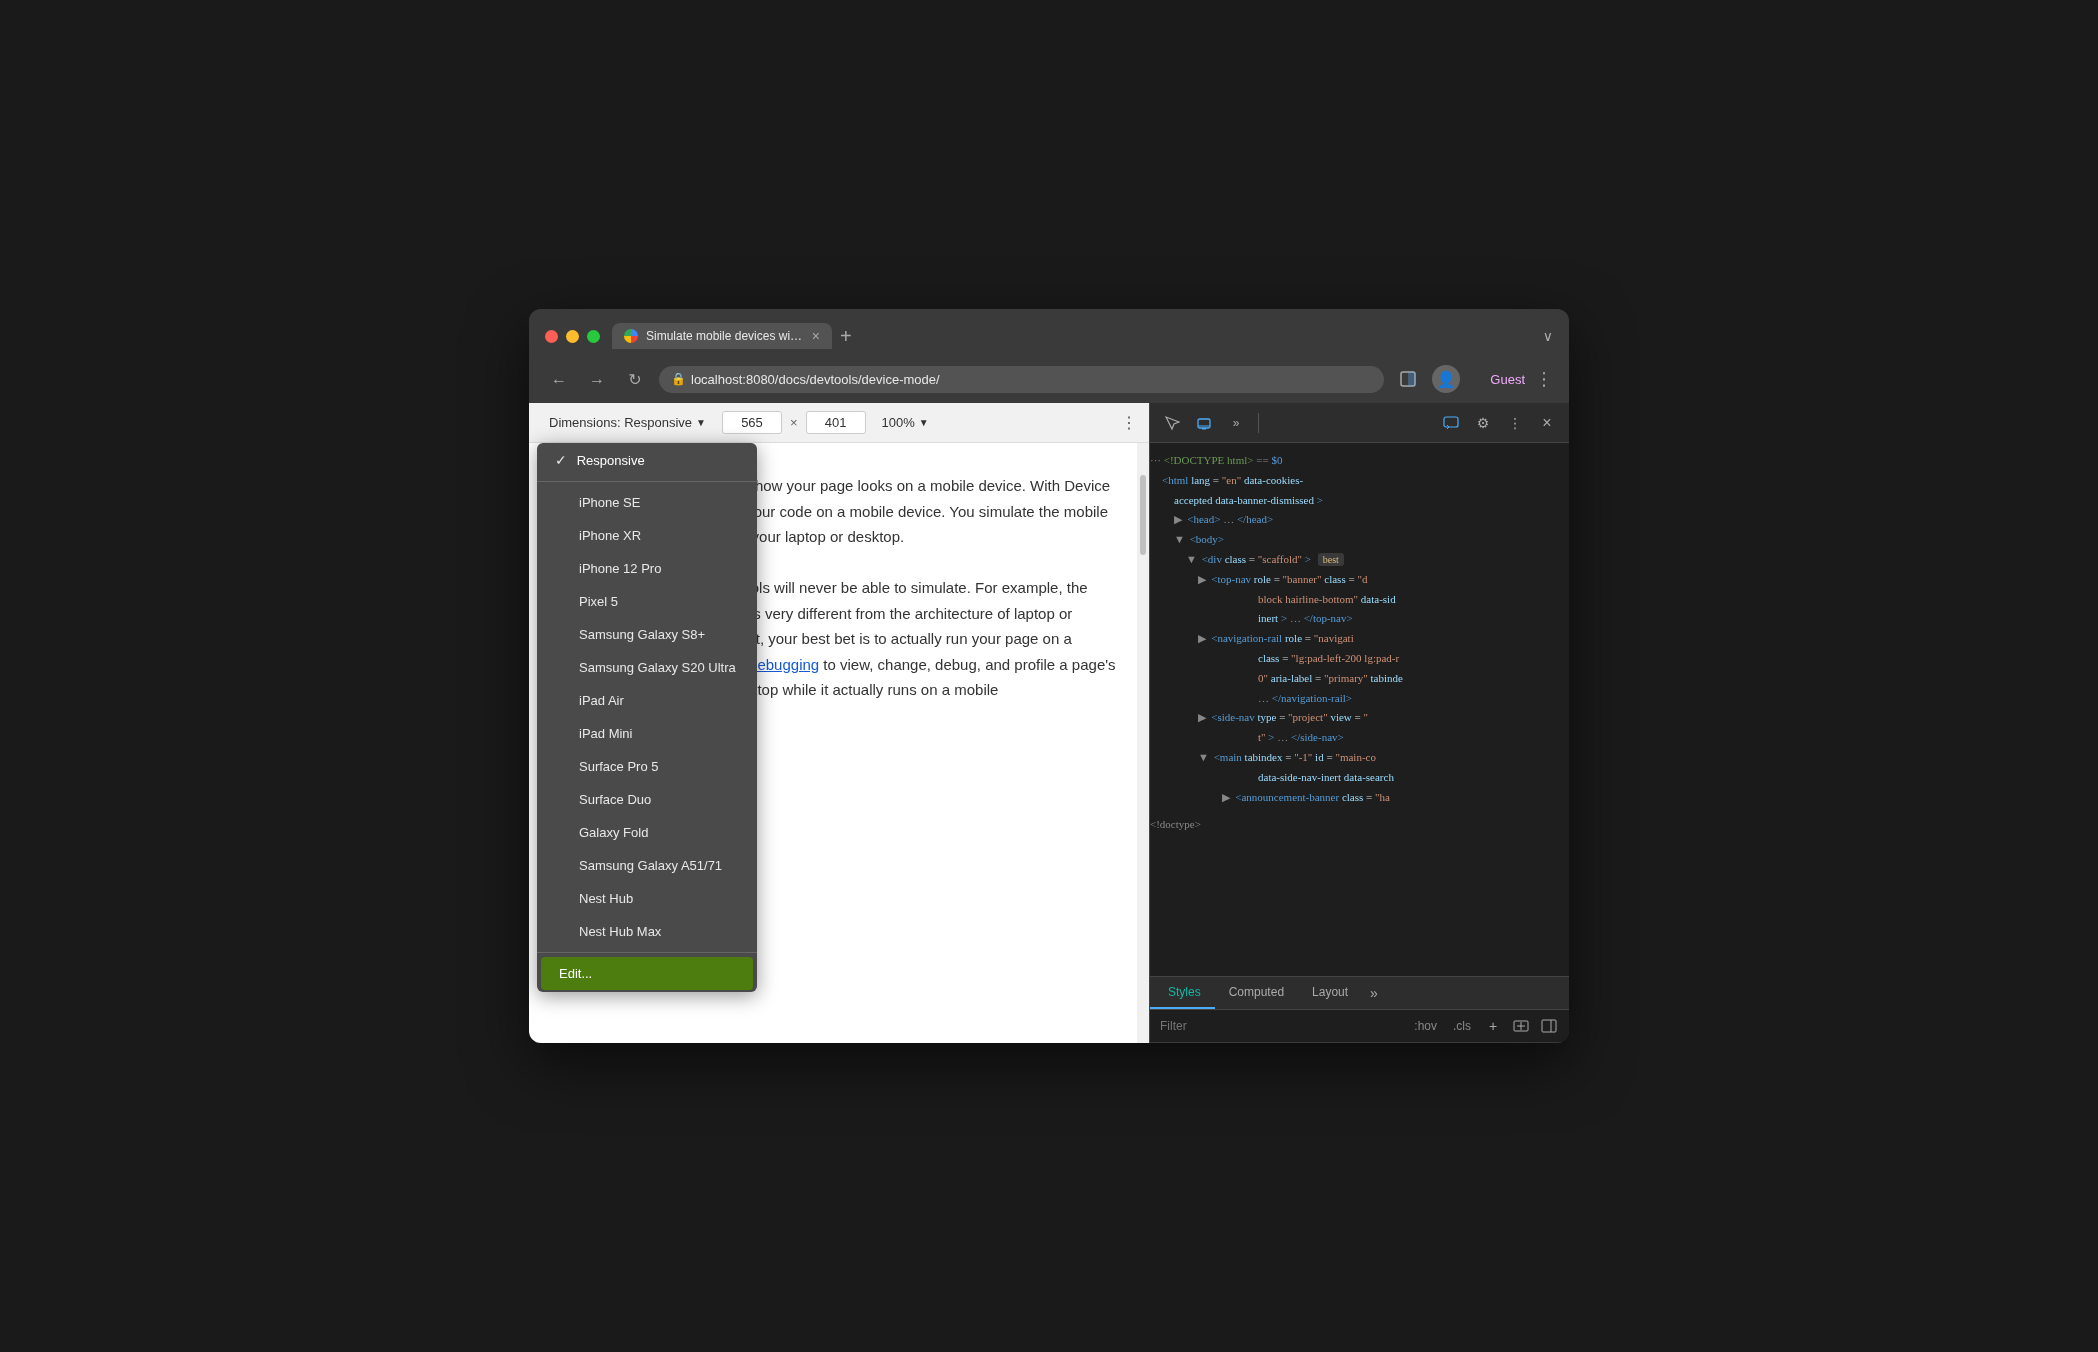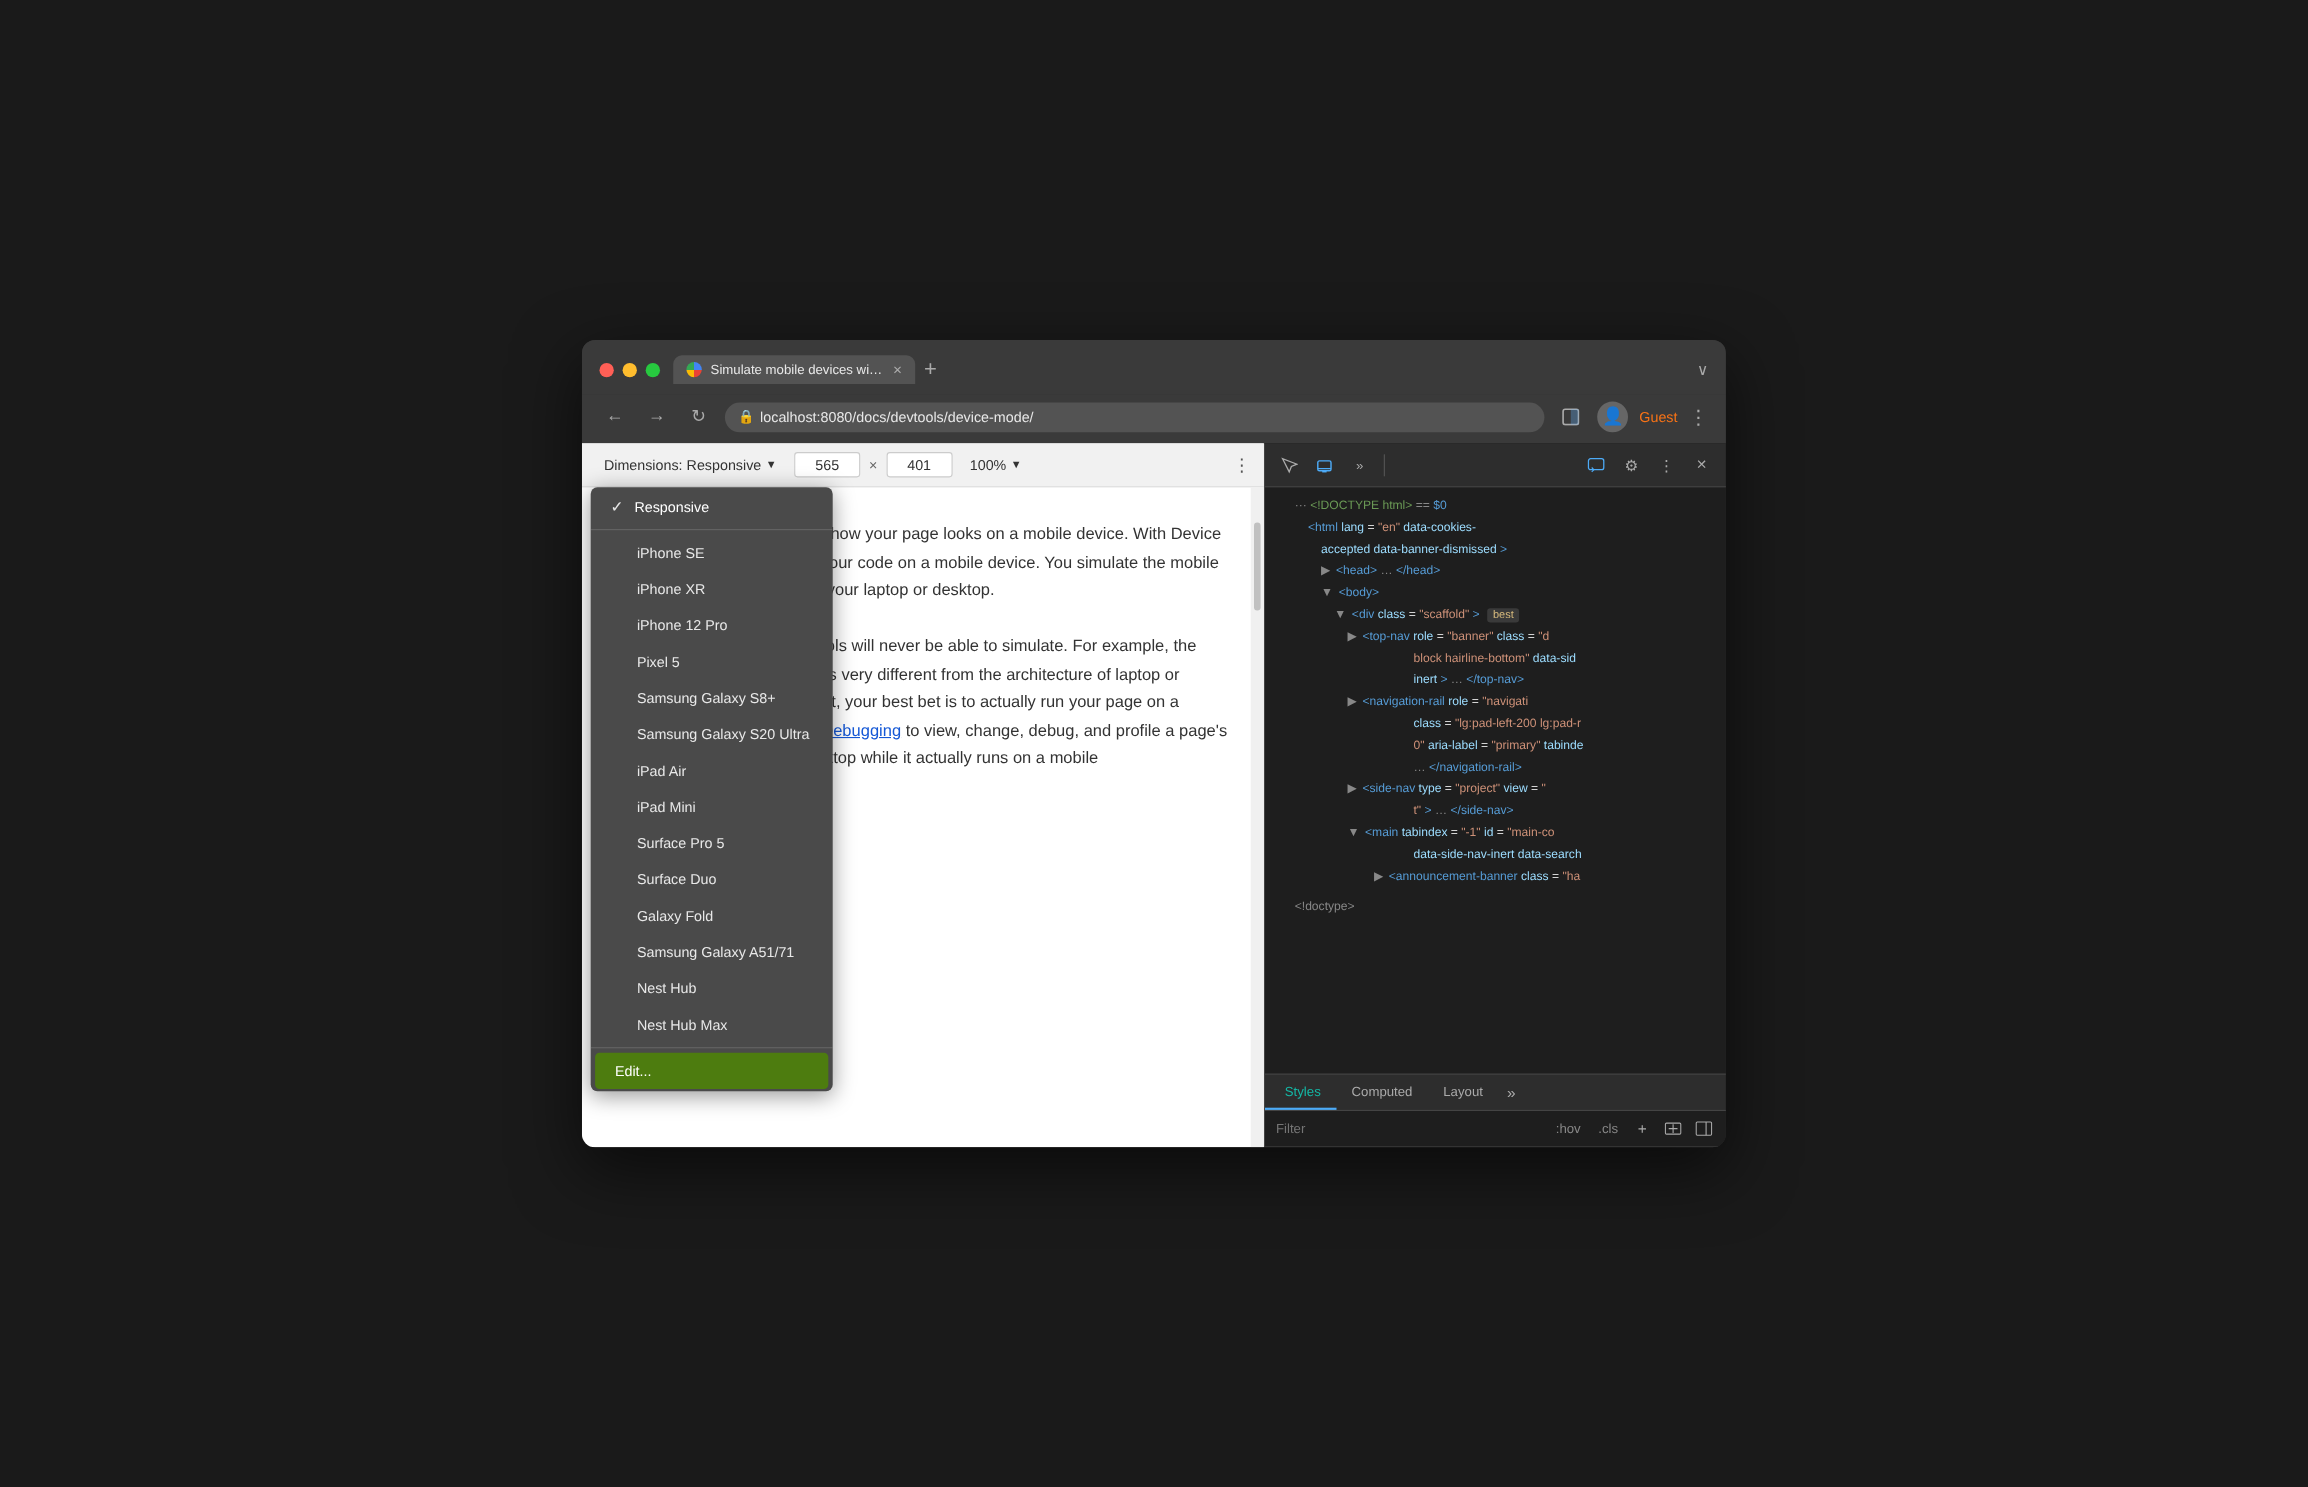--- a/index.html
+++ b/index.html
@@ -148,22 +148,23 @@
       color: #aaa;
       font-size: 16px;
       cursor: pointer;
       width: 28px;
       height: 28px;
       display: flex;
       align-items: center;
       justify-content: center;
     }
     .profile-name {
-      color: #f97316;
+      color: #f0abfc;
       font-size: 13px;
+      margin-left: 20px;
     }
     
     .devtools-area {
       display: flex;
       height: 640px;
     }
     
     .page-area {
       flex: 1;
       background: #fff;
@@ -316,24 +317,24 @@
       color: #aaa;
       font-size: 14px;
     }
     .dt-icon-btn.active { color: #4dabf7; }
     .dt-sep { width: 1px; height: 20px; background: #555; margin: 0 4px; }
     .dt-spacer { flex: 1; }
     
     .dom-tree {
       flex: 1;
       overflow: auto;
-      font-family: Liberation Sans, sans-serif;
+      font-family: Liberation Serif, serif;
       font-size: 11px;
       line-height: 1.8;
-      padding: 8px 27px;
+      padding: 8px 0;
       color: #d4d4d4;
     }
     .dom-line {
       white-space: nowrap;
     }
     .dom-dots { color: #888; }
     .dom-tag { color: #569cd6; }
     .dom-attr-name { color: #9cdcfe; }
     .dom-attr-val { color: #ce9178; }
     .dom-comment { color: #6a9955; }

